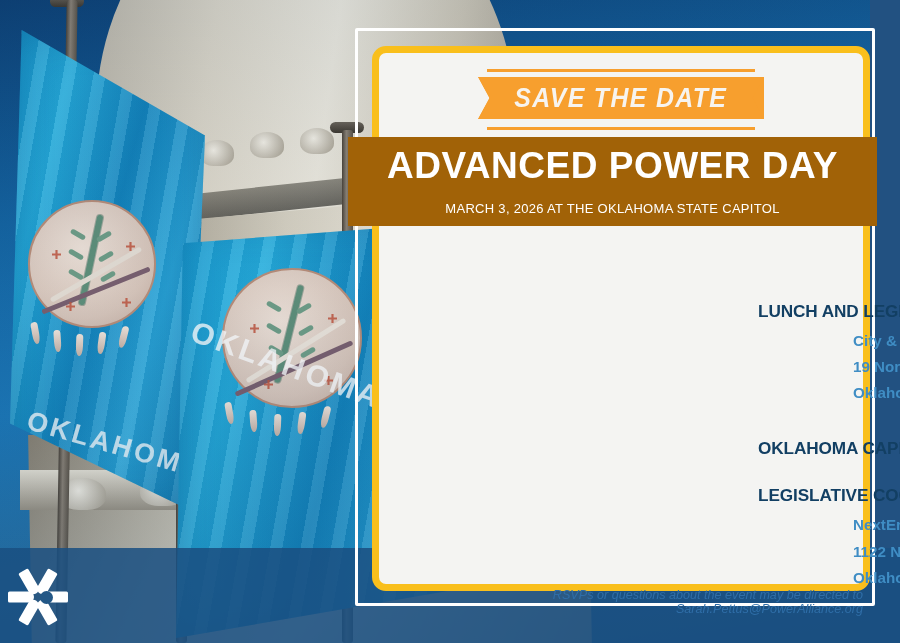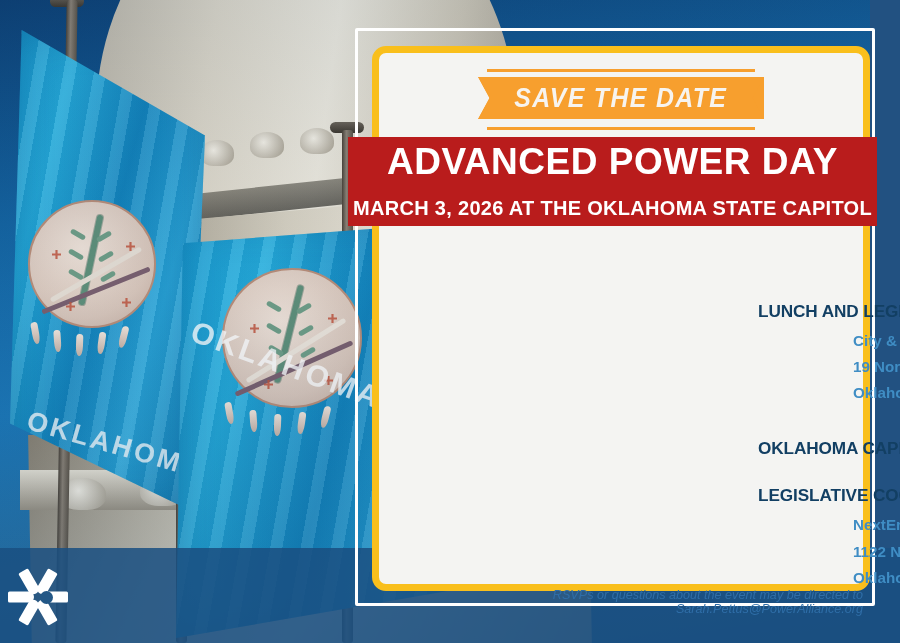--- a/index.html
+++ b/index.html
@@ -159,29 +159,29 @@
   .ribbon-text {
     color:#f7f4ef; font-weight:700; font-style:italic;
     font-size:27px; letter-spacing:1.5px;
     transform:scaleX(.92);
     font-family:"Liberation Sans", sans-serif;
   }
 
   
   .title-band {
     position:absolute; left:348px; top:137px; width:529px; height:89px;
-    background:#b91c1c; z-index:5;
+    background:#a16207; z-index:5;
     display:flex; flex-direction:column; align-items:center; justify-content:center;
   }
   .title-main {
     color:#ffffff; font-weight:700; font-size:37px; letter-spacing:.5px;
     line-height:1.05;
   }
   .title-sub {
-    color:#ffffff; font-weight:700; font-size:20px; letter-spacing:.3px;
+    color:#ffffff; font-weight:400; font-size:13px; letter-spacing:.3px;
     margin-top:15px;
   }
 
   
   .body-area {
     position:absolute; left:379px; top:248px; width:484px;
   }
   .evt { margin-bottom:4px; }
   .evt-head {
     color:#123f63; font-weight:700; font-size:17.2px; letter-spacing:-.1px;

